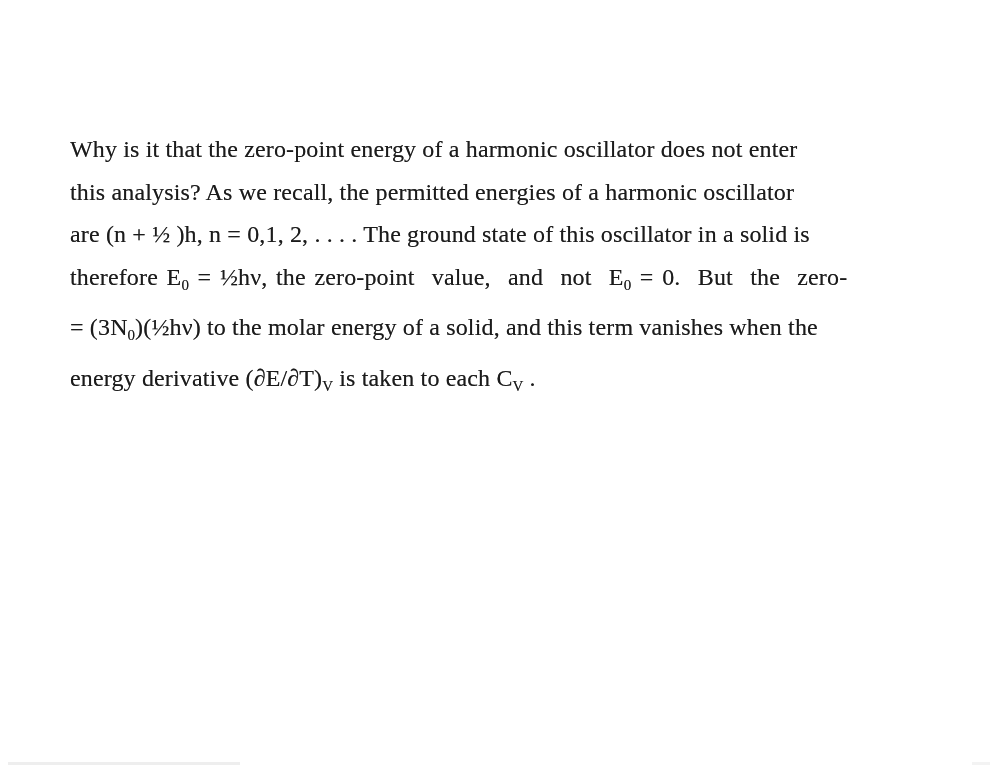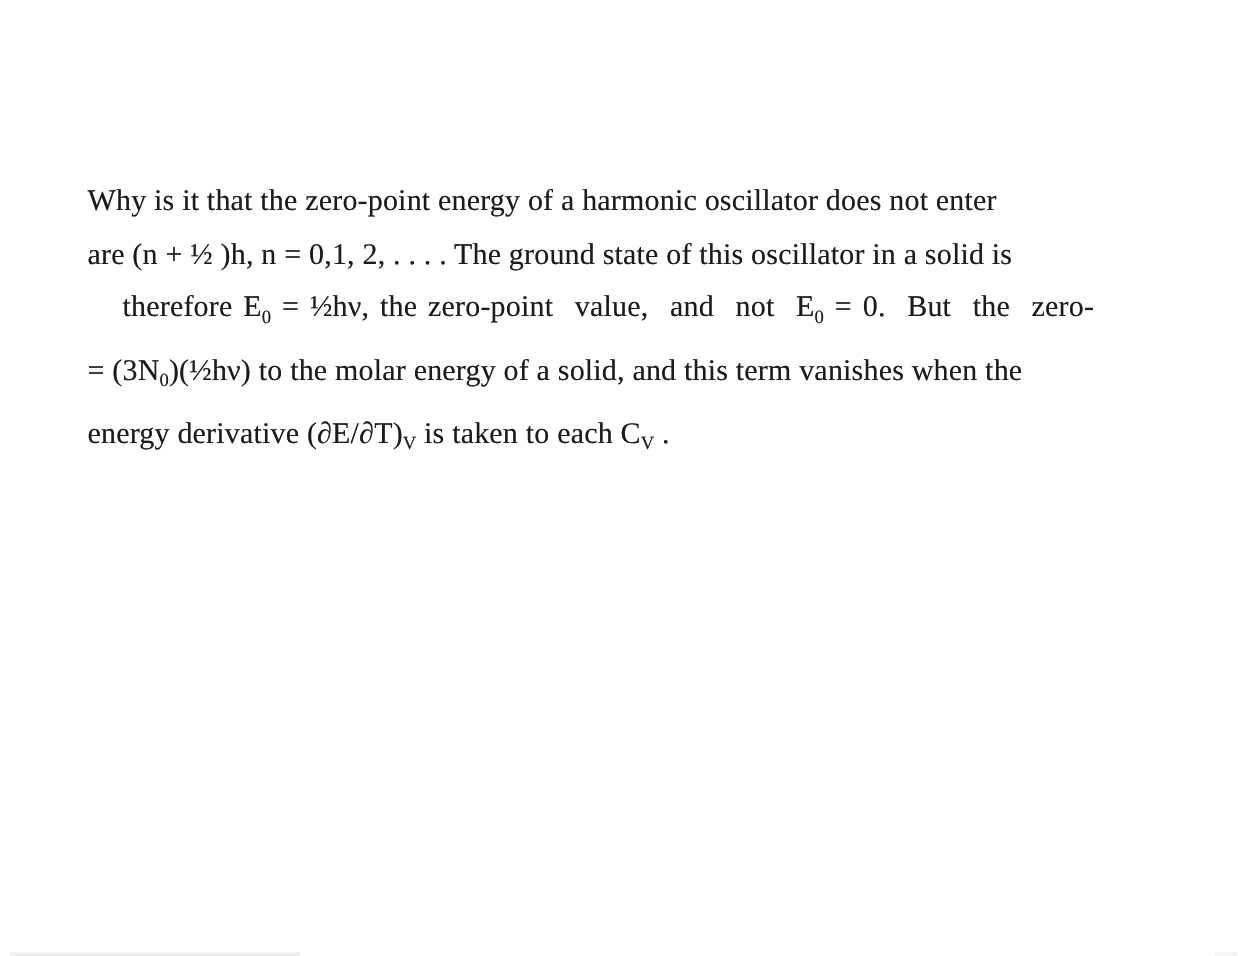--- a/index.html
+++ b/index.html
@@ -7,51 +7,52 @@
     position: relative;
     width: 990px;
     height: 765px;
     background: #ffffff;
     overflow: hidden;
     font-family: "Liberation Serif", "DejaVu Serif", serif;
   }
   .paragraph {
     position: absolute;
     left: 70px;
-    top: 140px;
+    top: 128px;
     width: 880px;
   }
   .line {
     white-space: pre;
     font-size: 24px;
     line-height: 42.5px;
     color: #1b1b1b;
     letter-spacing: 0.15px;
     text-shadow: 0 0 0.4px rgba(20,20,20,0.55);
   }
-  .line.wide { word-spacing: 2.5px; margin-left: 28px; }
+  .line.wide { word-spacing: 2.5px; }
   .sub {
     font-size: 15px;
     vertical-align: -5px;
     letter-spacing: 0;
   }
   .scan-artifact {
     position: absolute;
     height: 3px;
     bottom: 0;
     background: #eeeeee;
   }
   .scan-artifact.right { background: #f3f3f3; }
 </style>
 </head>
 <body>
 
 <div class="page">
   <div class="paragraph" id="paragraph">
       <div class="line"><span>Why is it that the zero-point energy of a harmonic oscillator does not enter</span></div>
+      <div class="line"><span>this analysis? As we recall, the permitted energies of a harmonic oscillator</span></div>
       <div class="line"><span>are (n + ½ )h, n = 0,1, 2, . . . . The ground state of this oscillator in a solid is</span></div>
       <div class="line wide"><span>therefore E</span><span class="sub">0</span><span> = ½hν, the zero-point  value,  and  not  E</span><span class="sub">0</span><span> = 0.  But  the  zero-</span></div>
       <div class="line"><span>= (3N</span><span class="sub">0</span><span>)(½hν) to the molar energy of a solid, and this term vanishes when the</span></div>
       <div class="line"><span>energy derivative (∂E/∂T)</span><span class="sub">V</span><span> is taken to each C</span><span class="sub">V</span><span> .</span></div>
     </div>
   <div class="scan-artifact" id="artifact-left" style="left: 8px; width: 232px;"></div>
   <div class="scan-artifact right" id="artifact-right" style="left: 972px; width: 18px;"></div>
 </div>
 
 </body></html>

